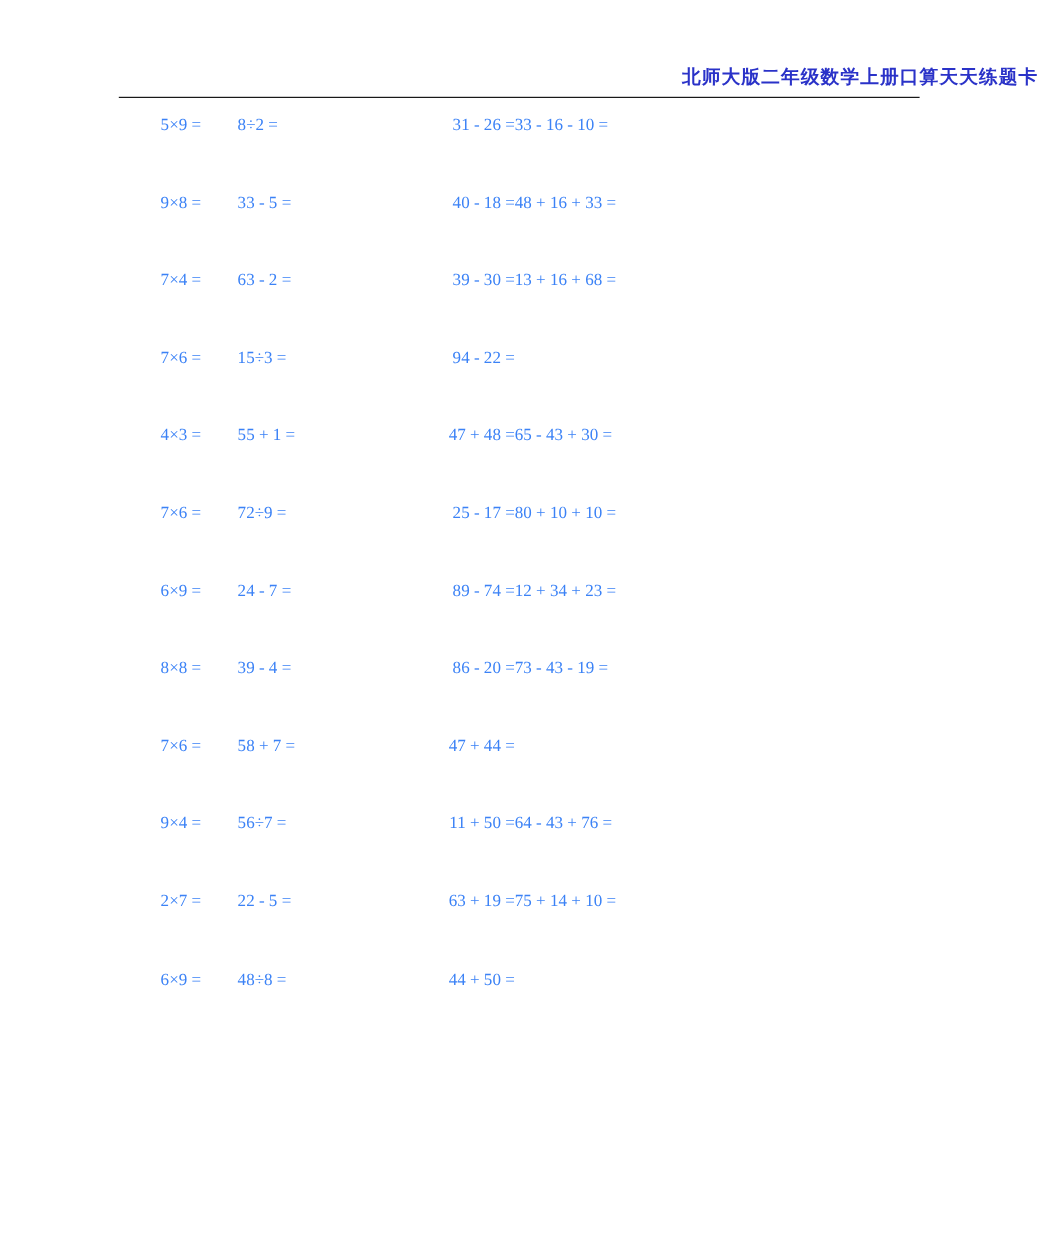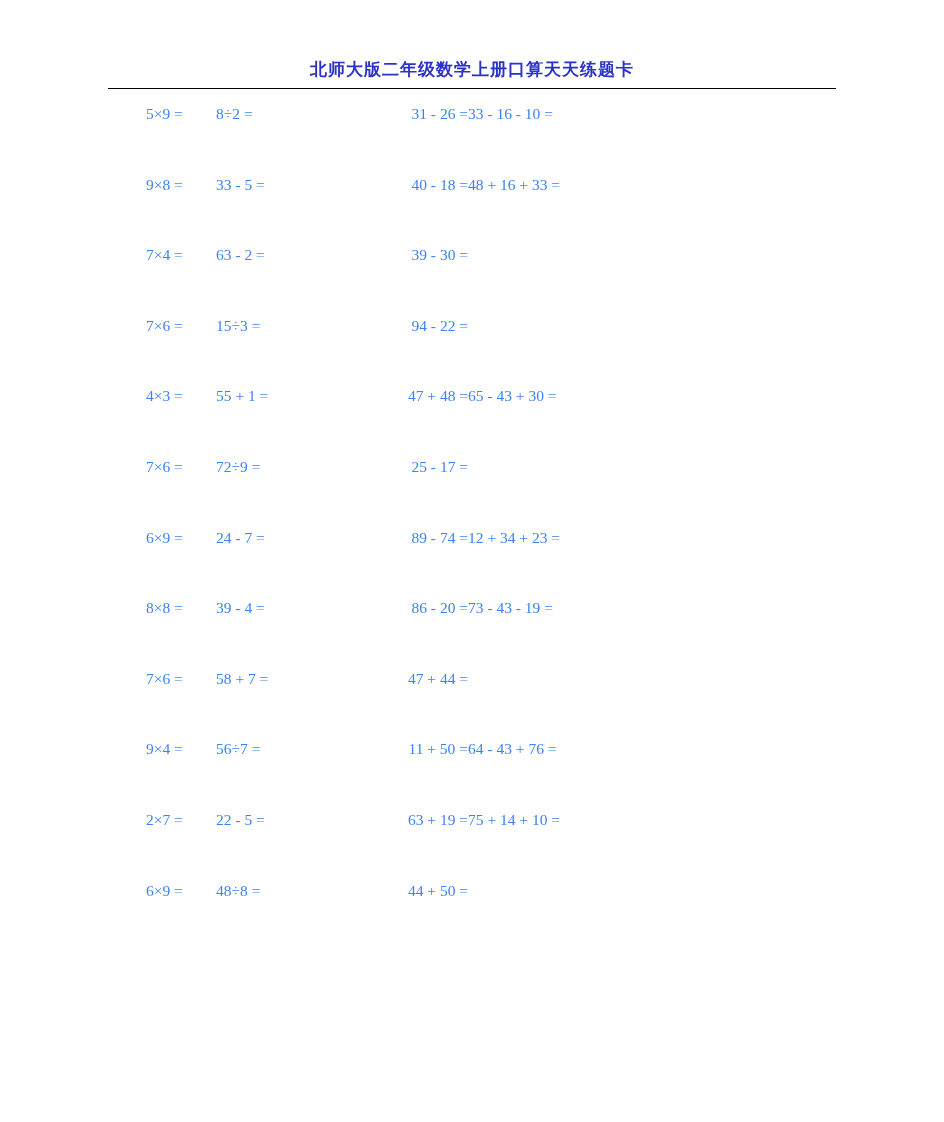--- a/index.html
+++ b/index.html
@@ -16,21 +16,21 @@
     overflow: hidden;
   }
   .page {
     width: 944px;
     height: 1122px;
     box-sizing: border-box;
     padding: 0;
     position: relative;
   }
   .doc-title {
-    text-align: center;
+    text-align: right;
     color: #2a32c8;
     font-family: "DejaVu Serif", serif;
     font-size: 17px;
     font-weight: 700;
     letter-spacing: 1px;
     margin: 0;
     padding-top: 58px;
     padding-bottom: 7px;
   }
   .title-rule {
@@ -81,39 +81,41 @@
       <div class="cell c1">33 - 5 =</div>
       <div class="cell c2">40 - 18 =</div>
       <div class="cell c3">48 + 16 + 33 =</div>
     </div>
 
 
     <div class="row">
       <div class="cell c0">7×4 =</div>
       <div class="cell c1">63 - 2 =</div>
       <div class="cell c2">39 - 30 =</div>
+      <div class="cell c3">13 + 16 + 68 =</div>
     </div>
 
     <div class="row">
       <div class="cell c0">7×6 =</div>
       <div class="cell c1">15÷3 =</div>
       <div class="cell c2">94 - 22 =</div>
     </div>
 
     <div class="row">
       <div class="cell c0">4×3 =</div>
       <div class="cell c1">55 + 1 =</div>
       <div class="cell c2">47 + 48 =</div>
       <div class="cell c3">65 - 43 + 30 =</div>
     </div>
 
     <div class="row">
       <div class="cell c0">7×6 =</div>
       <div class="cell c1">72÷9 =</div>
       <div class="cell c2">25 - 17 =</div>
+      <div class="cell c3">80 + 10 + 10 =</div>
     </div>
 
     <div class="row">
       <div class="cell c0">6×9 =</div>
       <div class="cell c1">24 - 7 =</div>
       <div class="cell c2">89 - 74 =</div>
       <div class="cell c3">12 + 34 + 23 =</div>
     </div>
 
     <div class="row">

